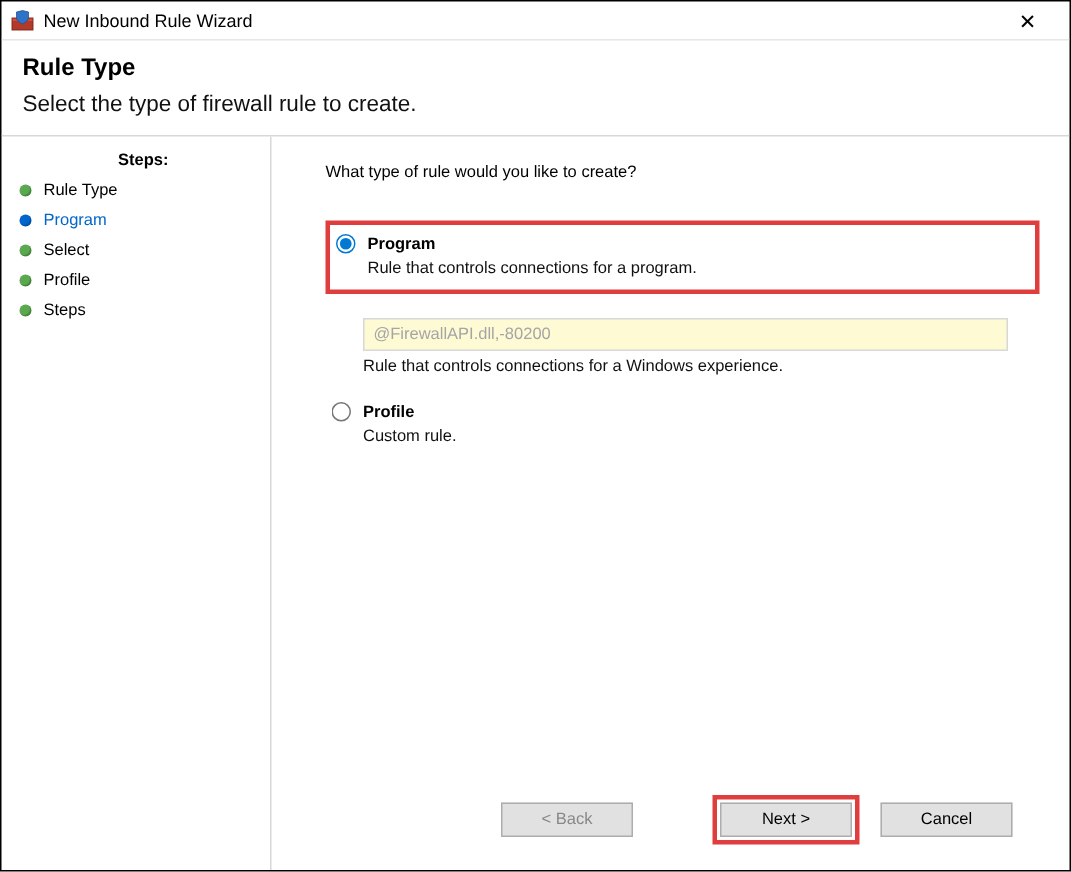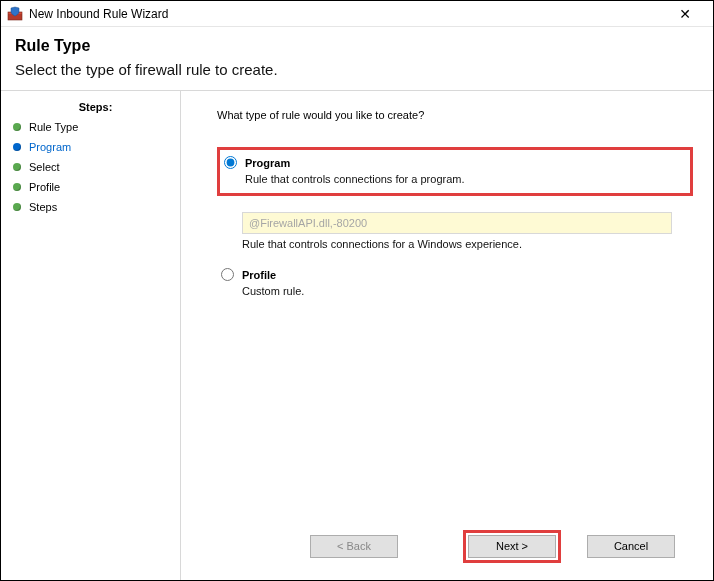--- a/index.html
+++ b/index.html
@@ -84,21 +84,21 @@
       color: #808080; font-size: 11px; padding: 2px 6px;
       appearance: none;
     }
     
     .footer {
       height: 48px;
       display: flex;
       justify-content: flex-end;
       align-items: center;
       padding: 0 16px;
-      gap: 24px;
+      gap: 12px;
     }
     .btn {
       width: 88px; height: 23px;
       font-size: 11px;
       background: #e1e1e1;
       border: 1px solid #adadad;
       cursor: pointer;
     }
     .btn:disabled { color: #888; cursor: default; }
     .btn-wrap { padding: 2px; }

